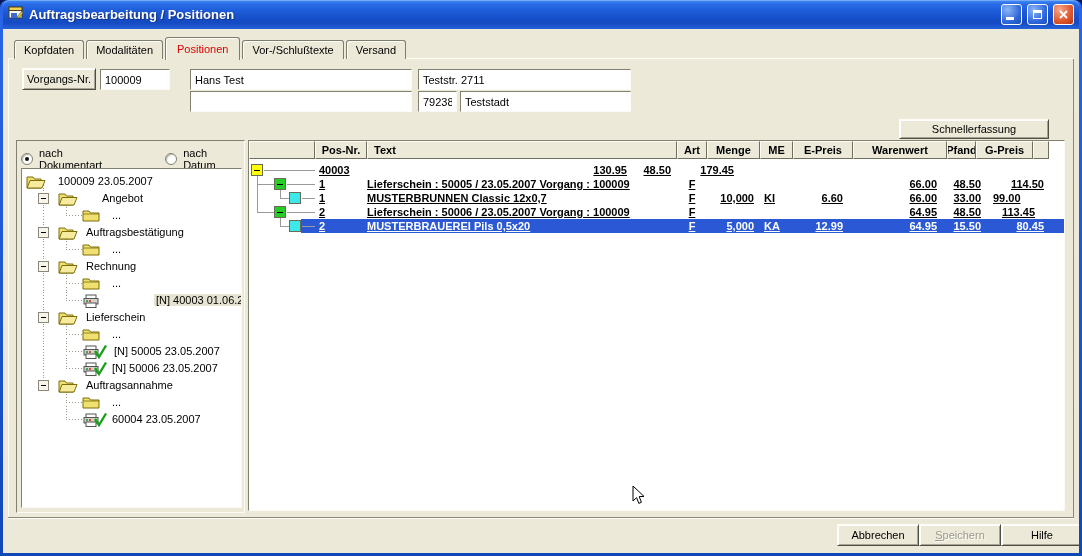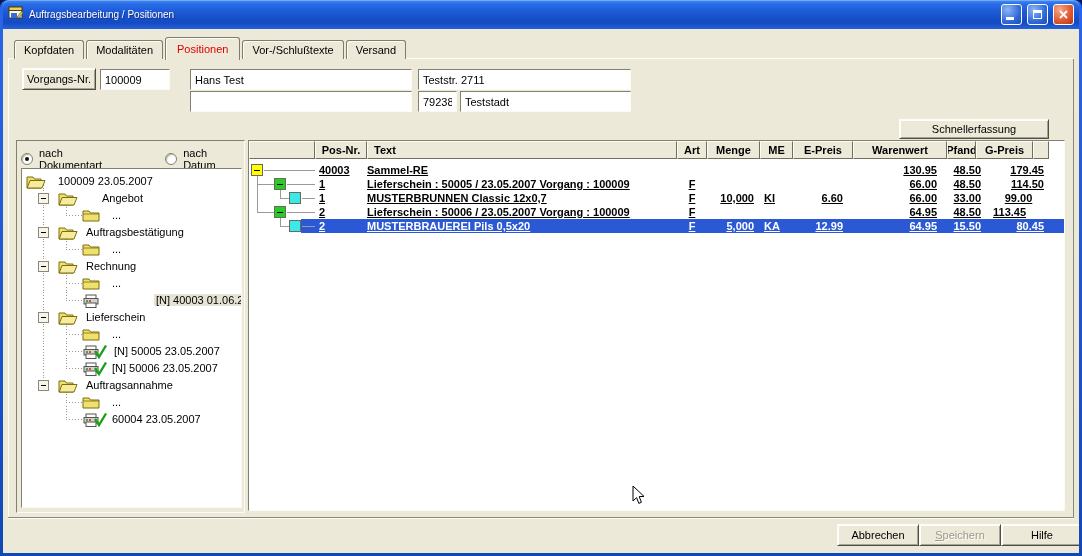--- a/index.html
+++ b/index.html
@@ -3,21 +3,21 @@
 <meta charset="utf-8">
 <style>
   html,body{margin:0;padding:0;background:#071758;font-family:"Liberation Sans",sans-serif;}
   *{box-sizing:border-box;}
   #stage{position:relative;width:1082px;height:556px;overflow:hidden;}
   .window{position:absolute;left:0;top:0;width:1082px;height:556px;border-radius:8px 8px 0 0;
     background:linear-gradient(180deg,#2a66e8,#1148b8);padding:0 3px 3px 3px;overflow:hidden;}
   .titlebar{height:29px;border-radius:6px 6px 0 0;display:flex;align-items:center;gap:5px;padding:0 5px;
     background:linear-gradient(180deg,#4390f2 0%,#2a6ce8 14%,#1c5ad6 40%,#1449c2 78%,#2563da 100%);
     box-shadow:inset 0 1px 0 #74aaf6;}
-  .title-text{flex:1;color:#fff;font-weight:normal;font-size:10px;text-shadow:1px 1px 1px #123082;
+  .title-text{flex:1;color:#fff;font-weight:bold;font-size:13px;text-shadow:1px 1px 1px #123082;
     white-space:nowrap;overflow:hidden;}
   .winbtn{width:21px;height:21px;border-radius:3px;border:1px solid #fff;position:relative;
     display:flex;align-items:center;justify-content:center;cursor:default;}
   .winbtn.blue{background:radial-gradient(circle at 30% 25%,#8cb6f6,#2f68da 62%,#1c4cb4);}
   .winbtn.red{background:radial-gradient(circle at 30% 25%,#f6a88e,#e25c32 55%,#b53312);}
   .glyph-min{width:8px;height:3px;background:#fff;position:absolute;left:4px;bottom:4px;}
   .glyph-max{width:9px;height:9px;border:1px solid #fff;border-top-width:3px;}
   .client{position:relative;height:524px;background:#ece9d8;overflow:hidden;}
 
   
@@ -336,21 +336,20 @@
             <div class="th" style="width: 16px;"></div>
           </div>
         <div class="tbody" id="tbody">
             <div class="prow">
               <div class="cell tcell" style="width: 66px;">
                 <div class="vl" style="left: 8px; top: 13px; bottom: 0px;"></div>
                 <div class="nbox" style="left: 2px; background: rgb(255, 255, 0);"></div>
                 <div class="hl" style="left: 15px; width: 51px;"></div>
               </div>
               <div class="cell" style="width: 52px; padding-left: 4px;">40003</div>
-              <div class="cell wrap" style="width: 310px; padding-right: 10px;">Sammel-RE</div>
               <div class="cell" style="width: 30px; text-align: center;"></div>
               <div class="cell" style="width: 53px; text-align: right; padding-right: 6px;"></div>
               <div class="cell" style="width: 33px; padding-left: 4px;"></div>
               <div class="cell" style="width: 60px; text-align: right; padding-right: 10px;"></div>
               <div class="cell" style="width: 94px; text-align: right; padding-right: 10px;">130.95</div>
               <div class="cell" style="width: 46px; text-align: right; padding-right: 12px;">48.50</div>
               <div class="cell" style="width: 57px; text-align: right; padding-right: 6px;">179.45</div>
               <div class="cell" style="width: 16px;"></div>
             </div>
             <div class="prow">
@@ -382,40 +381,40 @@
                 <div class="hl" style="left: 53px; width: 13px;"></div>
               </div>
               <div class="cell" style="width: 52px; padding-left: 4px;">1</div>
               <div class="cell wrap" style="width: 310px; padding-right: 10px;">MUSTERBRUNNEN Classic 12x0,7</div>
               <div class="cell" style="width: 30px; text-align: center;">F</div>
               <div class="cell" style="width: 53px; text-align: right; padding-right: 6px;">10,000</div>
               <div class="cell" style="width: 33px; padding-left: 4px;">KI</div>
               <div class="cell" style="width: 60px; text-align: right; padding-right: 10px;">6.60</div>
               <div class="cell" style="width: 94px; text-align: right; padding-right: 10px;">66.00</div>
               <div class="cell" style="width: 46px; text-align: right; padding-right: 12px;">33.00</div>
-              <div class="cell" style="width: 57px; text-align: center; padding-right: 6px;">99.00</div>
+              <div class="cell" style="width: 57px; text-align: left; padding-right: 6px;">99.00</div>
               <div class="cell" style="width: 16px;"></div>
             </div>
             <div class="prow">
               <div class="cell tcell" style="width: 66px;">
                 <div class="vl" style="left: 8px; top: 0px; height: 8px;"></div>
                 <div class="hl" style="left: 8px; width: 17px;"></div>
                 <div class="vl" style="left: 31px; top: 13px; bottom: 0px;"></div>
                 <div class="nbox" style="left: 25px; background: rgb(39, 204, 39);"></div>
                 <div class="hl" style="left: 38px; width: 28px;"></div>
               </div>
               <div class="cell" style="width: 52px; padding-left: 4px;">2</div>
               <div class="cell wrap" style="width: 310px; padding-right: 10px;">Lieferschein  : 50006 / 23.05.2007 Vorgang : 100009</div>
               <div class="cell" style="width: 30px; text-align: center;">F</div>
               <div class="cell" style="width: 53px; text-align: right; padding-right: 6px;"></div>
               <div class="cell" style="width: 33px; padding-left: 4px;"></div>
               <div class="cell" style="width: 60px; text-align: right; padding-right: 10px;"></div>
               <div class="cell" style="width: 94px; text-align: right; padding-right: 10px;">64.95</div>
               <div class="cell" style="width: 46px; text-align: right; padding-right: 12px;">48.50</div>
-              <div class="cell" style="width: 57px; text-align: left; padding-right: 6px;">113.45</div>
+              <div class="cell" style="width: 57px; text-align: center; padding-right: 6px;">113.45</div>
               <div class="cell" style="width: 16px;"></div>
             </div>
             <div class="prow selected">
               <div class="cell tcell" style="width: 66px;">
                 <div class="fill"></div>
                 <div class="vl" style="left: 31px; top: 0px; height: 8px;"></div>
                 <div class="hl" style="left: 31px; width: 9px;"></div>
                 <div class="nbox plain" style="left: 40px; background: rgb(60, 232, 232);"></div>
                 <div class="hl" style="left: 53px; width: 13px;"></div>
               </div>

